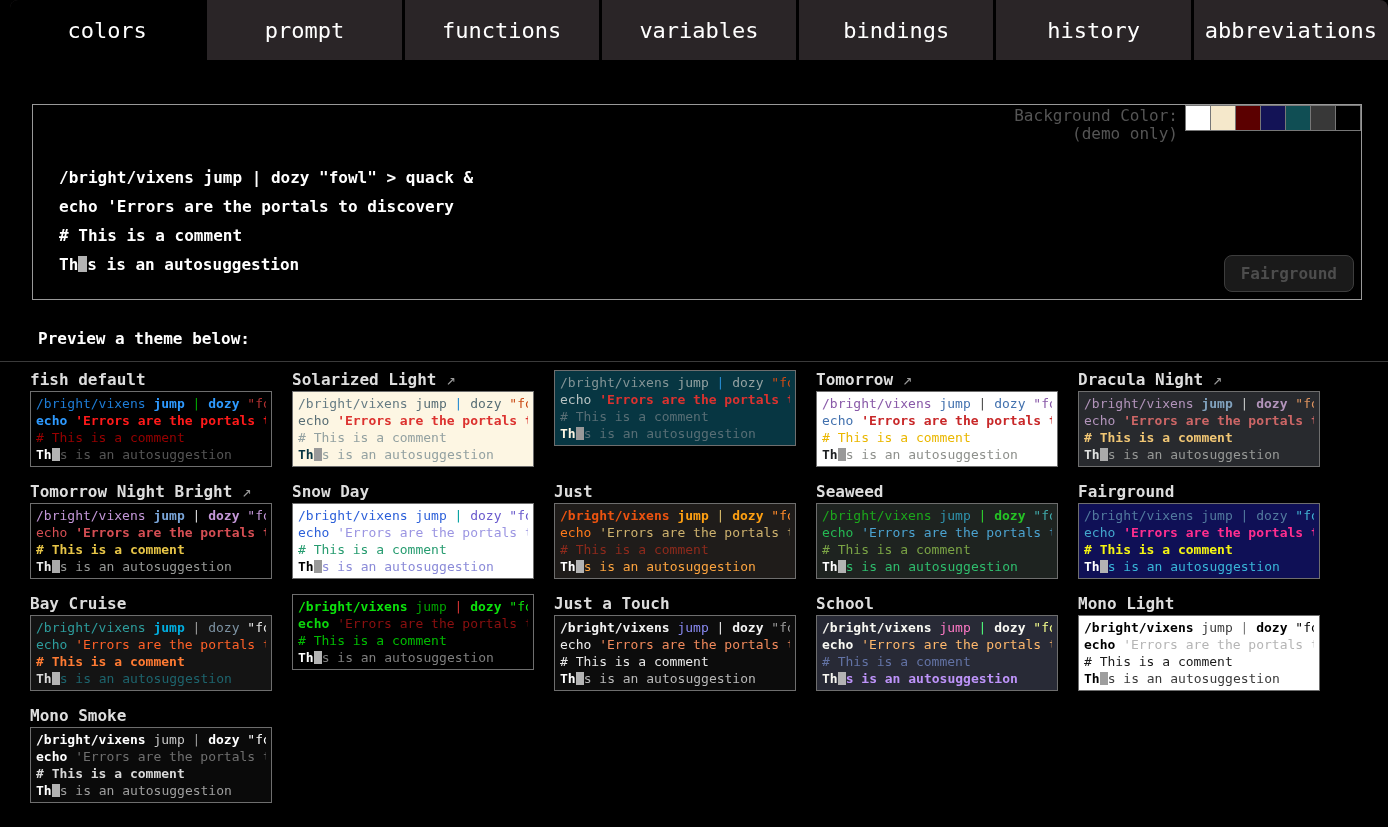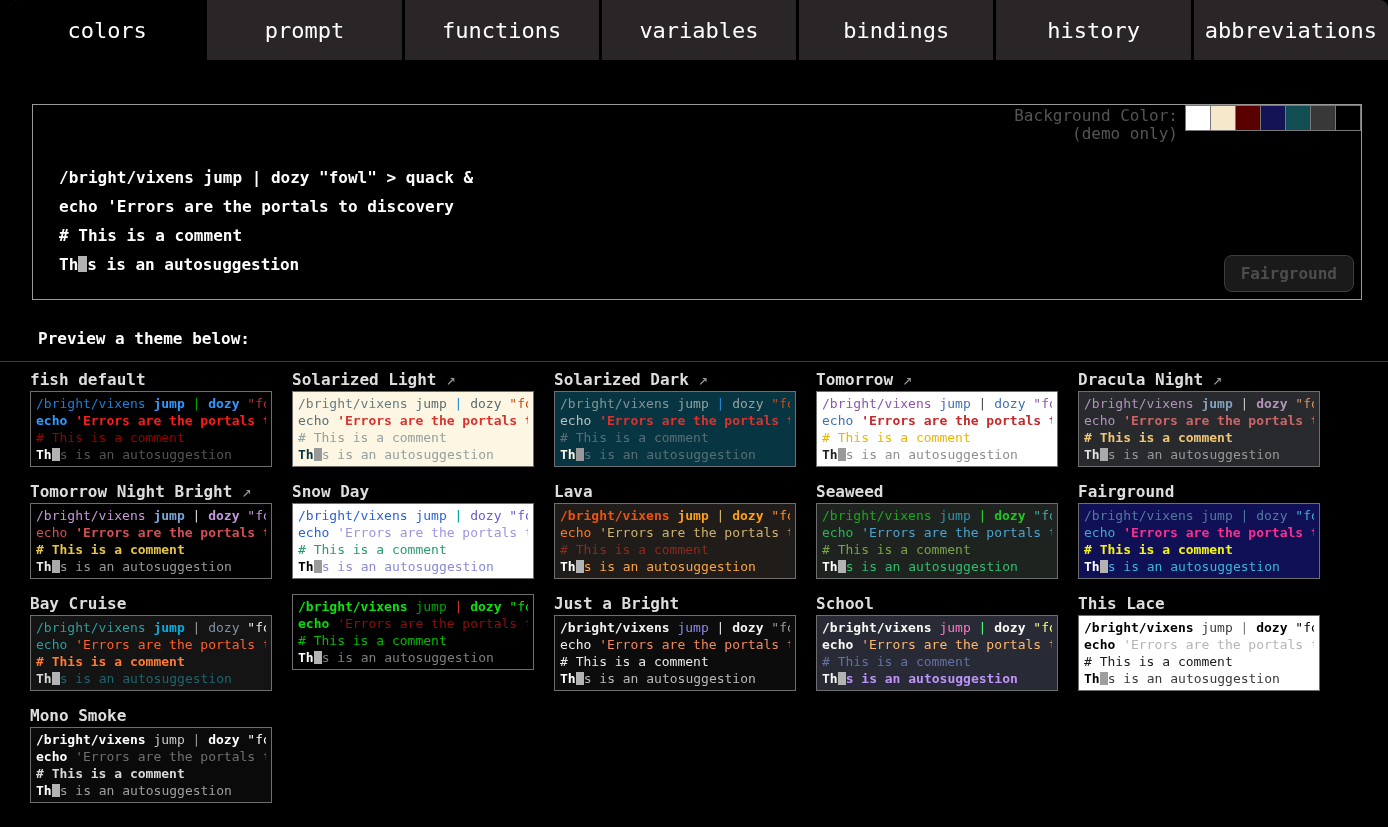--- a/index.html
+++ b/index.html
@@ -130,21 +130,20 @@
       <div class="tile">
         <div class="tile-title"><span>Solarized Light</span><span class="ext"> ↗</span></div>
         <div class="tile-box" style="background: rgb(253, 246, 227);">
           <div class="tl"><span style="color: rgb(101, 123, 131);">/bright/vixens</span> <span style="color: rgb(88, 110, 117);">jump</span> <span style="color: rgb(38, 139, 210);">|</span> <span style="color: rgb(88, 110, 117);">dozy</span> <span style="color: rgb(203, 75, 22);">"fowl" &gt; quack &amp;</span></div>
           <div class="tl"><span style="color: rgb(88, 110, 117);">echo</span> <span style="color: rgb(220, 50, 47); font-weight: bold;">'Errors are the portals to discovery</span></div>
           <div class="tl"><span style="color: rgb(147, 161, 161);"># This is a comment</span></div>
           <div class="tl"><span style="color: rgb(7, 54, 66); font-weight: bold;">Th</span><span class="cursor-mini" style="background: rgb(153, 153, 153);"></span><span style="color: rgb(147, 161, 161);">s is an autosuggestion</span></div>
         </div>
       </div>
       <div class="tile">
-        <div class="tile-title"><span>Solarized Dark</span><span class="ext"> ↗</span></div>
         <div class="tile-box" style="background: rgb(7, 54, 66);">
           <div class="tl"><span style="color: rgb(131, 148, 150);">/bright/vixens</span> <span style="color: rgb(147, 161, 161);">jump</span> <span style="color: rgb(38, 139, 210);">|</span> <span style="color: rgb(147, 161, 161);">dozy</span> <span style="color: rgb(203, 75, 22);">"fowl" &gt; quack &amp;</span></div>
           <div class="tl"><span style="color: rgb(184, 194, 194);">echo</span> <span style="color: rgb(220, 50, 47); font-weight: bold;">'Errors are the portals to discovery</span></div>
           <div class="tl"><span style="color: rgb(88, 110, 117);"># This is a comment</span></div>
           <div class="tl"><span style="color: rgb(253, 246, 227); font-weight: bold;">Th</span><span class="cursor-mini" style="background: rgb(153, 153, 153);"></span><span style="color: rgb(88, 110, 117);">s is an autosuggestion</span></div>
         </div>
       </div>
       <div class="tile">
         <div class="tile-title"><span>Tomorrow</span><span class="ext"> ↗</span></div>
         <div class="tile-box" style="background: rgb(255, 255, 255);">
@@ -175,21 +174,21 @@
       <div class="tile">
         <div class="tile-title"><span>Snow Day</span></div>
         <div class="tile-box" style="background: rgb(255, 255, 255);">
           <div class="tl"><span style="color: rgb(43, 95, 217);">/bright/vixens</span> <span style="color: rgb(43, 95, 217);">jump</span> <span style="color: rgb(0, 160, 160);">|</span> <span style="color: rgb(106, 90, 205);">dozy</span> <span style="color: rgb(106, 90, 205);">"fowl" &gt; quack &amp;</span></div>
           <div class="tl"><span style="color: rgb(43, 95, 217);">echo</span> <span style="color: rgb(155, 149, 226);">'Errors are the portals to discovery</span></div>
           <div class="tl"><span style="color: rgb(39, 156, 112);"># This is a comment</span></div>
           <div class="tl"><span style="color: rgb(0, 0, 0); font-weight: bold;">Th</span><span class="cursor-mini" style="background: rgb(153, 153, 153);"></span><span style="color: rgb(138, 138, 216);">s is an autosuggestion</span></div>
         </div>
       </div>
       <div class="tile">
-        <div class="tile-title"><span>Lava</span></div>
+        <div class="tile-title"><span>Just</span></div>
         <div class="tile-box" style="background: rgb(31, 28, 26);">
           <div class="tl"><span style="color: rgb(236, 83, 16); font-weight: bold;">/bright/vixens</span> <span style="color: rgb(255, 160, 18); font-weight: bold;">jump</span> <span style="color: rgb(217, 188, 106);">|</span> <span style="color: rgb(255, 160, 18); font-weight: bold;">dozy</span> <span style="color: rgb(255, 138, 42);">"fowl" &gt; quack &amp;</span></div>
           <div class="tl"><span style="color: rgb(254, 122, 27);">echo</span> <span style="color: rgb(205, 177, 110);">'Errors are the portals to discovery</span></div>
           <div class="tl"><span style="color: rgb(142, 42, 28);"># This is a comment</span></div>
           <div class="tl"><span style="color: rgb(255, 255, 255); font-weight: bold;">Th</span><span class="cursor-mini" style="background: rgb(179, 179, 179);"></span><span style="color: rgb(252, 164, 63);">s is an autosuggestion</span></div>
         </div>
       </div>
       <div class="tile">
         <div class="tile-title"><span>Seaweed</span></div>
         <div class="tile-box" style="background: rgb(30, 35, 32);">
@@ -219,39 +218,39 @@
       </div>
       <div class="tile">
         <div class="tile-box" style="background: rgb(0, 0, 0);">
           <div class="tl"><span style="color: rgb(12, 226, 12); font-weight: bold;">/bright/vixens</span> <span style="color: rgb(0, 164, 0);">jump</span> <span style="color: rgb(210, 51, 51);">|</span> <span style="color: rgb(12, 226, 12); font-weight: bold;">dozy</span> <span style="color: rgb(12, 226, 12);">"fowl" &gt; quack &amp;</span></div>
           <div class="tl"><span style="color: rgb(12, 214, 12); font-weight: bold;">echo</span> <span style="color: rgb(140, 16, 16);">'Errors are the portals to discovery</span></div>
           <div class="tl"><span style="color: rgb(0, 187, 0);"># This is a comment</span></div>
           <div class="tl"><span style="color: rgb(255, 255, 255); font-weight: bold;">Th</span><span class="cursor-mini" style="background: rgb(179, 179, 179);"></span><span style="color: rgb(127, 127, 127);">s is an autosuggestion</span></div>
         </div>
       </div>
       <div class="tile">
-        <div class="tile-title"><span>Just a Bright</span></div>
+        <div class="tile-title"><span>Just a Touch</span></div>
         <div class="tile-box" style="background: rgb(12, 12, 12);">
           <div class="tl"><span style="color: rgb(242, 242, 242); font-weight: bold;">/bright/vixens</span> <span style="color: rgb(138, 138, 242);">jump</span> <span style="color: rgb(230, 230, 230);">|</span> <span style="color: rgb(242, 242, 242); font-weight: bold;">dozy</span> <span style="color: rgb(154, 154, 154);">"fowl" &gt; quack &amp;</span></div>
           <div class="tl"><span style="color: rgb(237, 237, 237);">echo</span> <span style="color: rgb(240, 138, 92);">'Errors are the portals to discovery</span></div>
           <div class="tl"><span style="color: rgb(232, 232, 232);"># This is a comment</span></div>
           <div class="tl"><span style="color: rgb(255, 255, 255); font-weight: bold;">Th</span><span class="cursor-mini" style="background: rgb(179, 179, 179);"></span><span style="color: rgb(185, 185, 185);">s is an autosuggestion</span></div>
         </div>
       </div>
       <div class="tile">
         <div class="tile-title"><span>School</span></div>
         <div class="tile-box" style="background: rgb(40, 42, 54);">
           <div class="tl"><span style="color: rgb(248, 248, 242); font-weight: bold;">/bright/vixens</span> <span style="color: rgb(255, 121, 198);">jump</span> <span style="color: rgb(80, 250, 123);">|</span> <span style="color: rgb(248, 248, 242); font-weight: bold;">dozy</span> <span style="color: rgb(241, 250, 140);">"fowl" &gt; quack &amp;</span></div>
           <div class="tl"><span style="color: rgb(248, 248, 242); font-weight: bold;">echo</span> <span style="color: rgb(255, 184, 108);">'Errors are the portals to discovery</span></div>
           <div class="tl"><span style="color: rgb(98, 114, 164);"># This is a comment</span></div>
           <div class="tl"><span style="color: rgb(248, 248, 242); font-weight: bold;">Th</span><span class="cursor-mini" style="background: rgb(179, 179, 179);"></span><span style="color: rgb(189, 147, 249); font-weight: bold;">s is an autosuggestion</span></div>
         </div>
       </div>
       <div class="tile">
-        <div class="tile-title"><span>This Lace</span></div>
+        <div class="tile-title"><span>Mono Light</span></div>
         <div class="tile-box" style="background: rgb(255, 255, 255);">
           <div class="tl"><span style="color: rgb(0, 0, 0); font-weight: bold;">/bright/vixens</span> <span style="color: rgb(60, 60, 60);">jump</span> <span style="color: rgb(119, 119, 119);">|</span> <span style="color: rgb(0, 0, 0); font-weight: bold;">dozy</span> <span style="color: rgb(0, 0, 0);">"fowl" &gt; quack &amp;</span></div>
           <div class="tl"><span style="color: rgb(0, 0, 0); font-weight: bold;">echo</span> <span style="color: rgb(181, 181, 181);">'Errors are the portals to discovery</span></div>
           <div class="tl"><span style="color: rgb(26, 26, 26);"># This is a comment</span></div>
           <div class="tl"><span style="color: rgb(0, 0, 0); font-weight: bold;">Th</span><span class="cursor-mini" style="background: rgb(158, 158, 158);"></span><span style="color: rgb(58, 58, 58);">s is an autosuggestion</span></div>
         </div>
       </div>
       <div class="tile">
         <div class="tile-title"><span>Mono Smoke</span></div>
         <div class="tile-box" style="background: rgb(10, 10, 10);">

